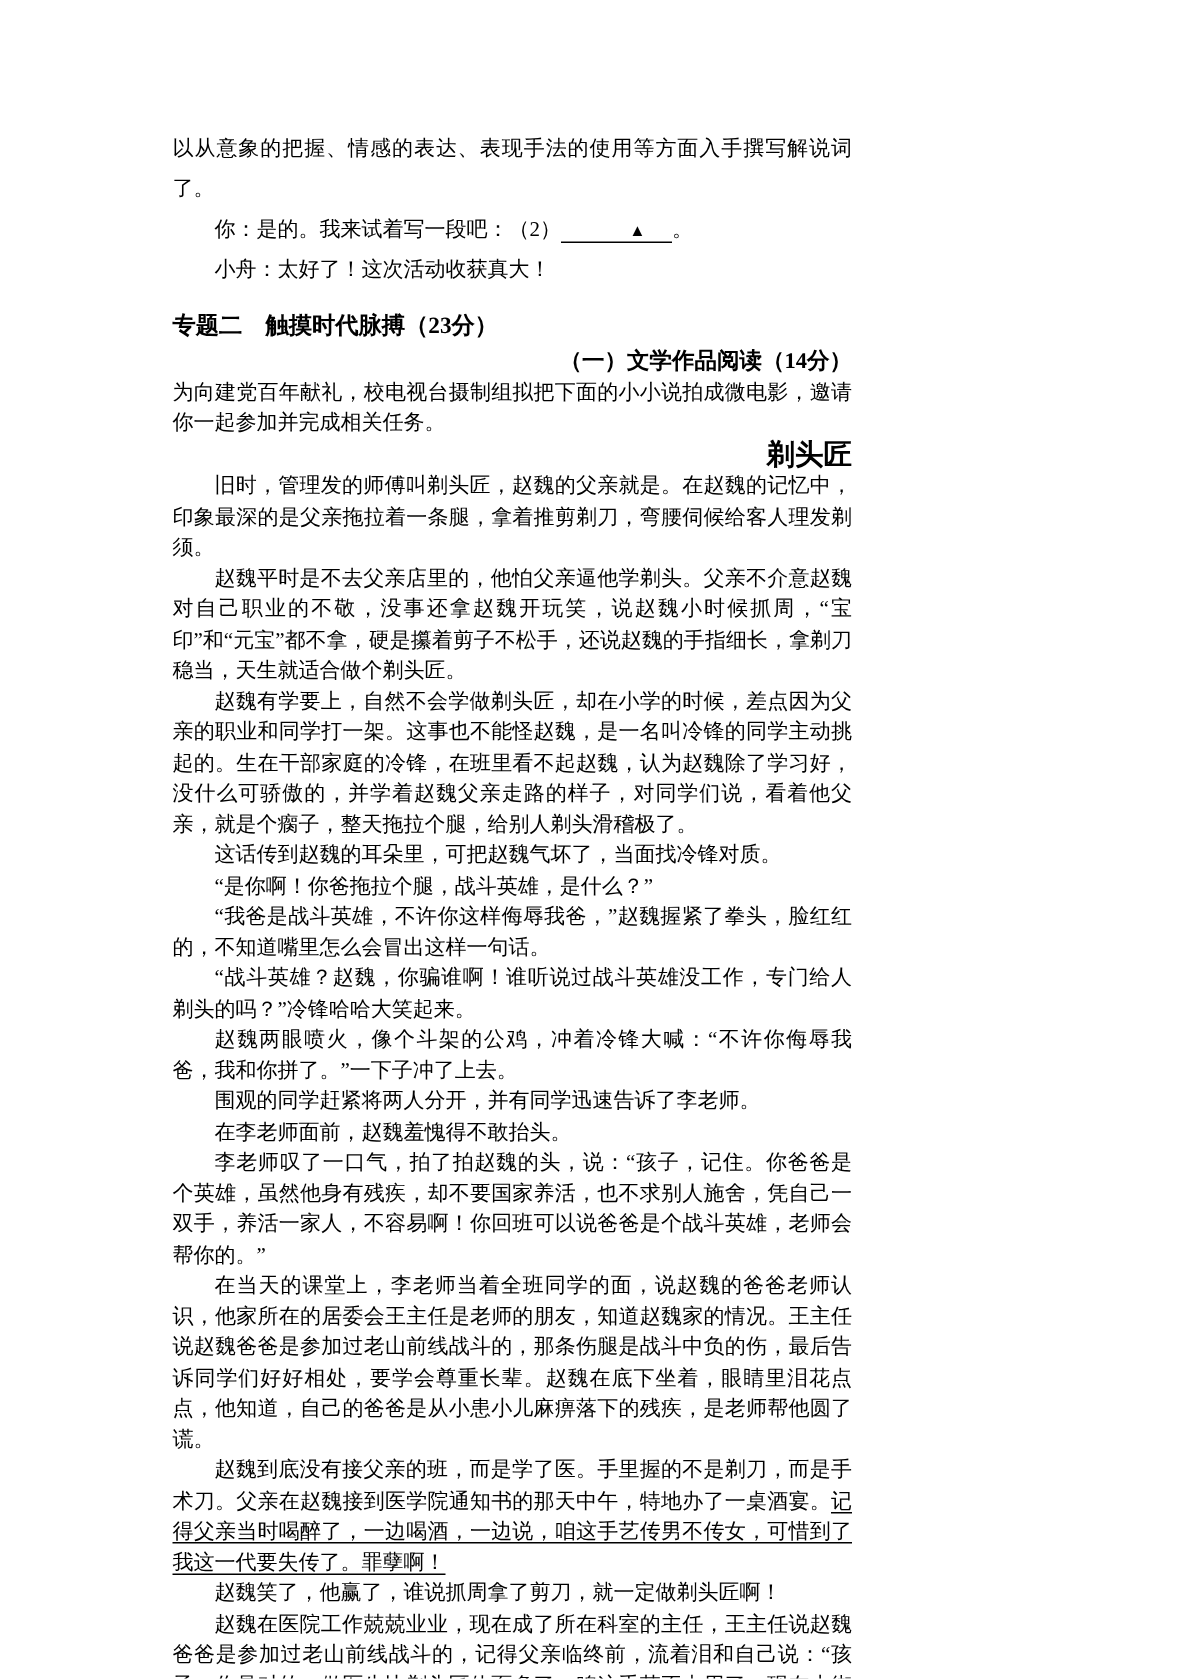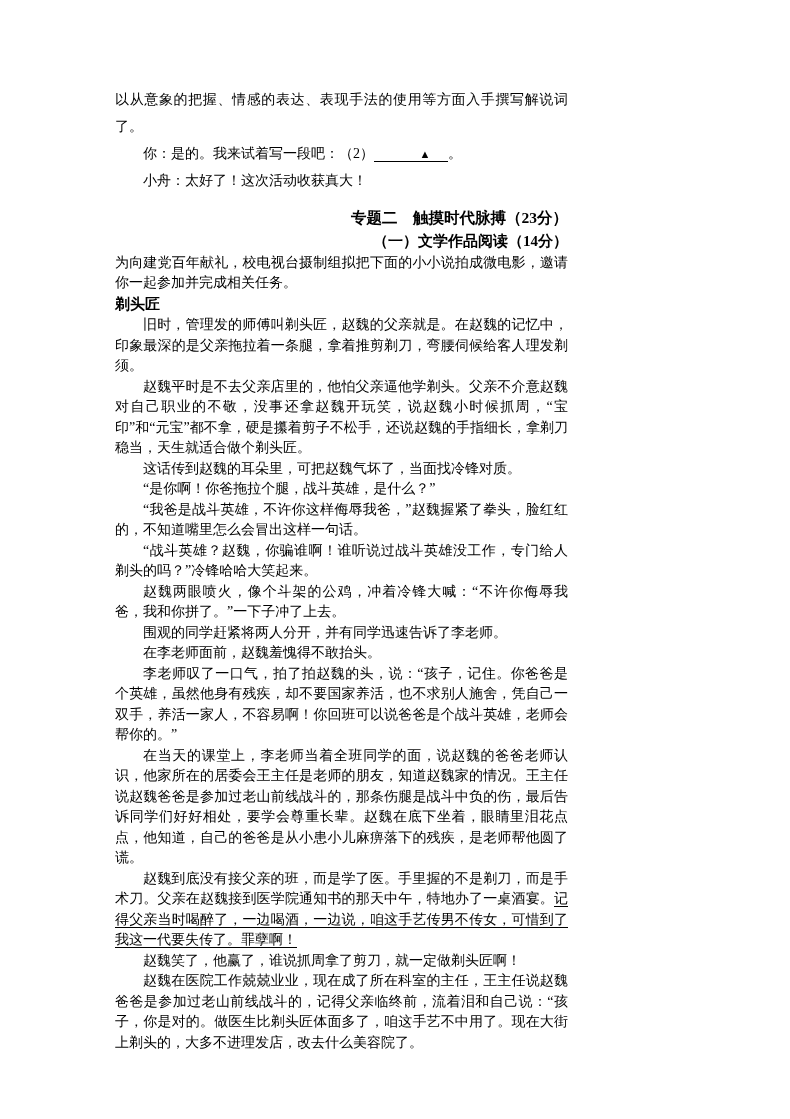--- a/index.html
+++ b/index.html
@@ -21,35 +21,35 @@
     line-height: 20.5px;
     text-align: justify;
     word-break: break-all;
   }
   .intro p { line-height: 27px; }
   .indent { text-indent: 2em; }
   .noindent { text-indent: 0; }
   .topic-heading {
     font-size: 15.5px;
     font-weight: bold;
-    text-align: right;
+    text-align: left;
     line-height: 22px;
     margin-top: 13px;
   }
   .sub-heading {
     font-size: 15px;
     font-weight: bold;
     line-height: 24px;
     text-align: right;
   }
   .task-intro { line-height: 20px; }
   .story-title {
-    font-size: 15px;
+    font-size: 19px;
     font-weight: bold;
-    text-align: left;
+    text-align: right;
     line-height: 22px;
   }
   .story p { text-indent: 2em; }
   .u { text-decoration: underline; text-underline-offset: 3px; }
   .blank {
     display: inline-block;
     min-width: 74px;
     border-bottom: 1px solid #000;
     text-align: center;
     height: 15px;
@@ -73,20 +73,21 @@
 
   <h3 class="sub-heading">（一）文学作品阅读（14分）</h3>
 
   <p class="noindent task-intro">为向建党百年献礼，校电视台摄制组拟把下面的小小说拍成微电影，邀请你一起参加并完成相关任务。</p>
 
   <h3 class="story-title">剃头匠</h3>
 
   <div class="story">
     <p>旧时，管理发的师傅叫剃头匠，赵魏的父亲就是。在赵魏的记忆中，印象最深的是父亲拖拉着一条腿，拿着推剪剃刀，弯腰伺候给客人理发剃须。</p>
     <p>赵魏平时是不去父亲店里的，他怕父亲逼他学剃头。父亲不介意赵魏对自己职业的不敬，没事还拿赵魏开玩笑，说赵魏小时候抓周，“宝印”和“元宝”都不拿，硬是攥着剪子不松手，还说赵魏的手指细长，拿剃刀稳当，天生就适合做个剃头匠。</p>
+    <p>赵魏有学要上，自然不会学做剃头匠，却在小学的时候，差点因为父亲的职业和同学打一架。这事也不能怪赵魏，是一名叫冷锋的同学主动挑起的。生在干部家庭的冷锋，在班里看不起赵魏，认为赵魏除了学习好，没什么可骄傲的，并学着赵魏父亲走路的样子，对同学们说，看着他父亲，就是个瘸子，整天拖拉个腿，给别人剃头滑稽极了。</p>
     <p>这话传到赵魏的耳朵里，可把赵魏气坏了，当面找冷锋对质。</p>
     <p>“是你啊！你爸拖拉个腿，战斗英雄，是什么？”</p>
     <p>“我爸是战斗英雄，不许你这样侮辱我爸，”赵魏握紧了拳头，脸红红的，不知道嘴里怎么会冒出这样一句话。</p>
     <p>“战斗英雄？赵魏，你骗谁啊！谁听说过战斗英雄没工作，专门给人剃头的吗？”冷锋哈哈大笑起来。</p>
     <p>赵魏两眼喷火，像个斗架的公鸡，冲着冷锋大喊：“不许你侮辱我爸，我和你拼了。”一下子冲了上去。</p>
     <p>围观的同学赶紧将两人分开，并有同学迅速告诉了李老师。</p>
     <p>在李老师面前，赵魏羞愧得不敢抬头。</p>
     <p>李老师叹了一口气，拍了拍赵魏的头，说：“孩子，记住。你爸爸是个英雄，虽然他身有残疾，却不要国家养活，也不求别人施舍，凭自己一双手，养活一家人，不容易啊！你回班可以说爸爸是个战斗英雄，老师会帮你的。”</p>
     <p>在当天的课堂上，李老师当着全班同学的面，说赵魏的爸爸老师认识，他家所在的居委会王主任是老师的朋友，知道赵魏家的情况。王主任说赵魏爸爸是参加过老山前线战斗的，那条伤腿是战斗中负的伤，最后告诉同学们好好相处，要学会尊重长辈。赵魏在底下坐着，眼睛里泪花点点，他知道，自己的爸爸是从小患小儿麻痹落下的残疾，是老师帮他圆了谎。</p>
     <p><span>赵魏到底没有接父亲的班，而是学了医。手里握的不是剃刀，而是手术刀。父亲在赵魏接到医学院通知书的那天中午，特地办了一桌酒宴。</span><span class="u">记得父亲当时喝醉了，一边喝酒，一边说，咱这手艺传男不传女，可惜到了我这一代要失传了。罪孽啊！</span></p>

